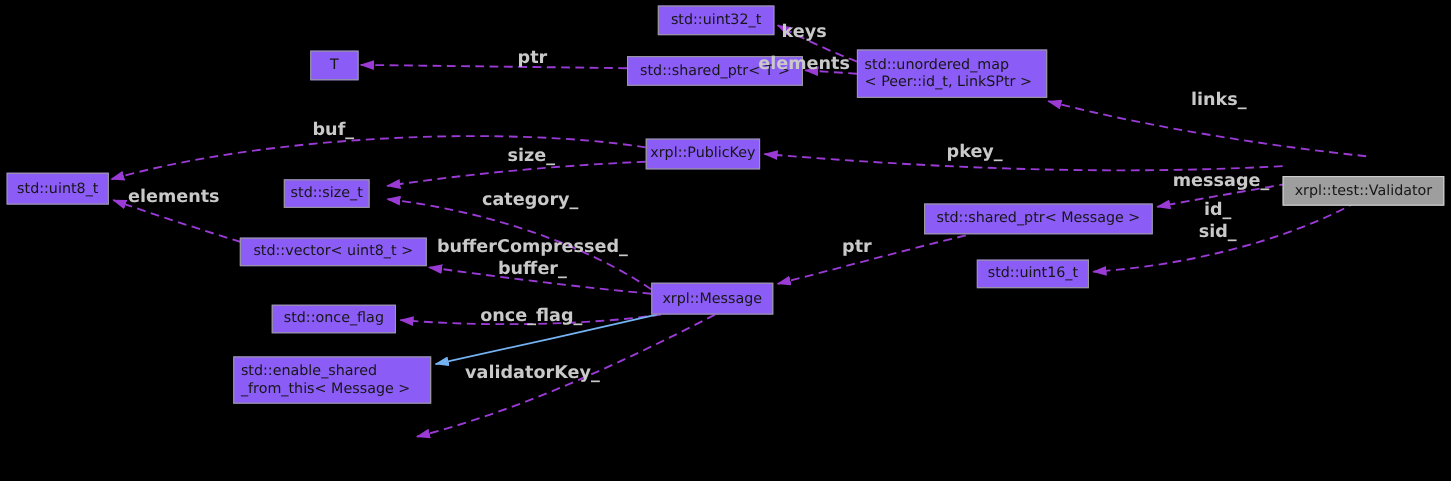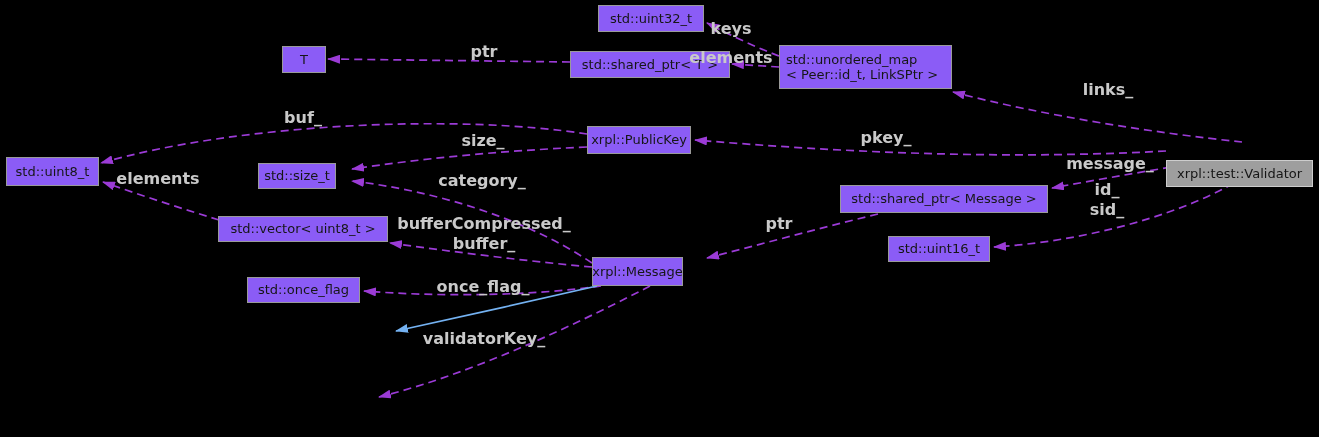--- a/index.html
+++ b/index.html
@@ -62,21 +62,23 @@
 &lt; Peer::id_t, LinkSPtr &gt;</div>
     <div class="node" style="left: 282px; top: 46px; width: 44px; height: 27px;">T</div>
     <div class="node" style="left: 587px; top: 126px; width: 104px; height: 28px;">xrpl::PublicKey</div>
     <div class="node hl" style="left: 1166px; top: 142px; width: 147px; height: 27px;">xrpl::test::Validator</div>
     <div class="node" style="left: 6px; top: 157px; width: 93px; height: 29px;">std::uint8_t</div>
     <div class="node" style="left: 258px; top: 163px; width: 78px; height: 26px;">std::size_t</div>
     <div class="node" style="left: 840px; top: 185px; width: 208px; height: 28px;">std::shared_ptr&lt; Message &gt;</div>
     <div class="node" style="left: 888px; top: 236px; width: 102px; height: 26px;">std::uint16_t</div>
     <div class="node" style="left: 218px; top: 216px; width: 170px; height: 26px;">std::vector&lt; uint8_t &gt;</div>
     <div class="node" style="left: 247px; top: 277px; width: 113px; height: 26px;">std::once_flag</div>
-    <div class="node" style="left: 592px; top: 257px; width: 91px; height: 29px;">xrpl::Message</div>
+    <div class="node" style="left: 592px; top: 257px; width: 111px; height: 29px;">xrpl::Message</div>
+    <div class="node align-left" style="left: 212px; top: 324px; width: 180px; height: 43px;">std::enable_shared
+_from_this&lt; Message &gt;</div>
     <div class="elabel" style="left: 731px; top: 29px;">keys</div>
     <div class="elabel" style="left: 731px; top: 58px;">elements</div>
     <div class="elabel" style="left: 484px; top: 52px;">ptr</div>
     <div class="elabel" style="left: 1108px; top: 90px;">links_</div>
     <div class="elabel" style="left: 886px; top: 138px;">pkey_</div>
     <div class="elabel" style="left: 1110px; top: 164px;">message_</div>
     <div class="elabel" style="left: 1107px; top: 200px;">id_
 sid_</div>
     <div class="elabel" style="left: 303px; top: 118px;">buf_</div>
     <div class="elabel" style="left: 483px; top: 141px;">size_</div>

